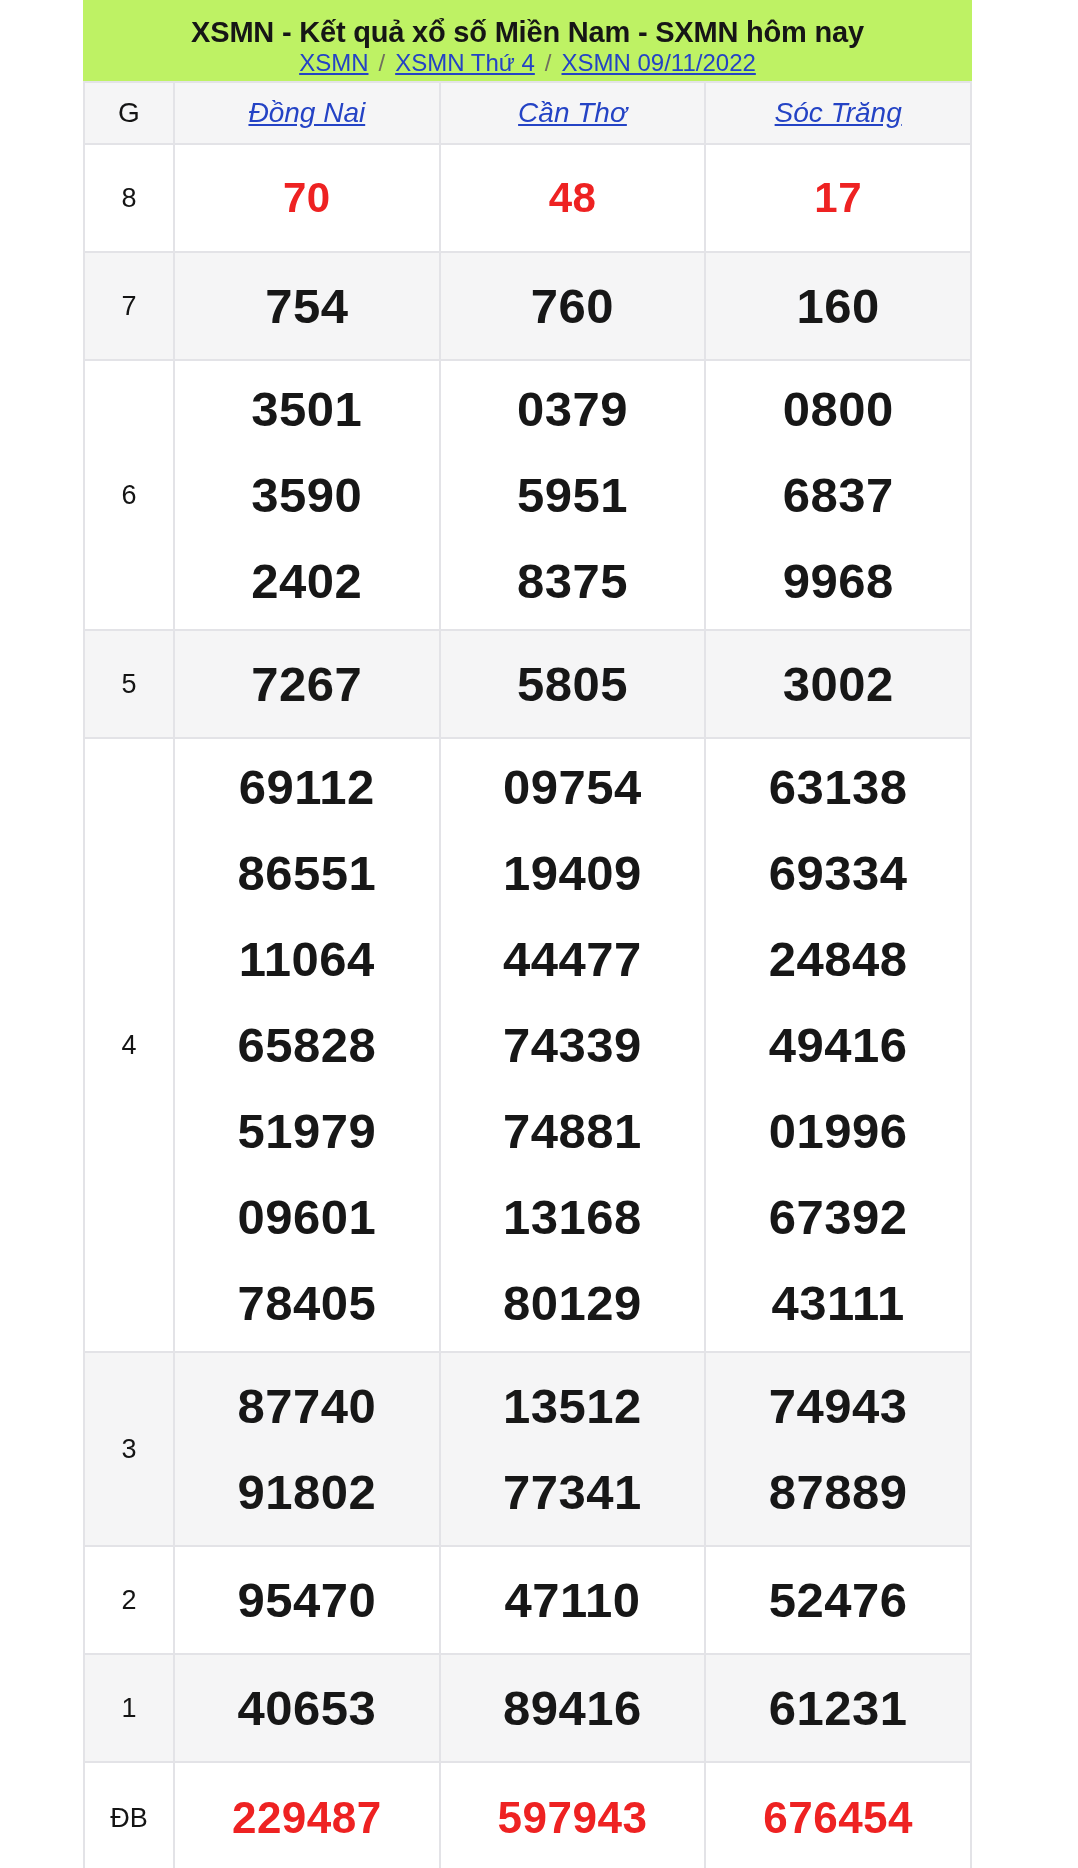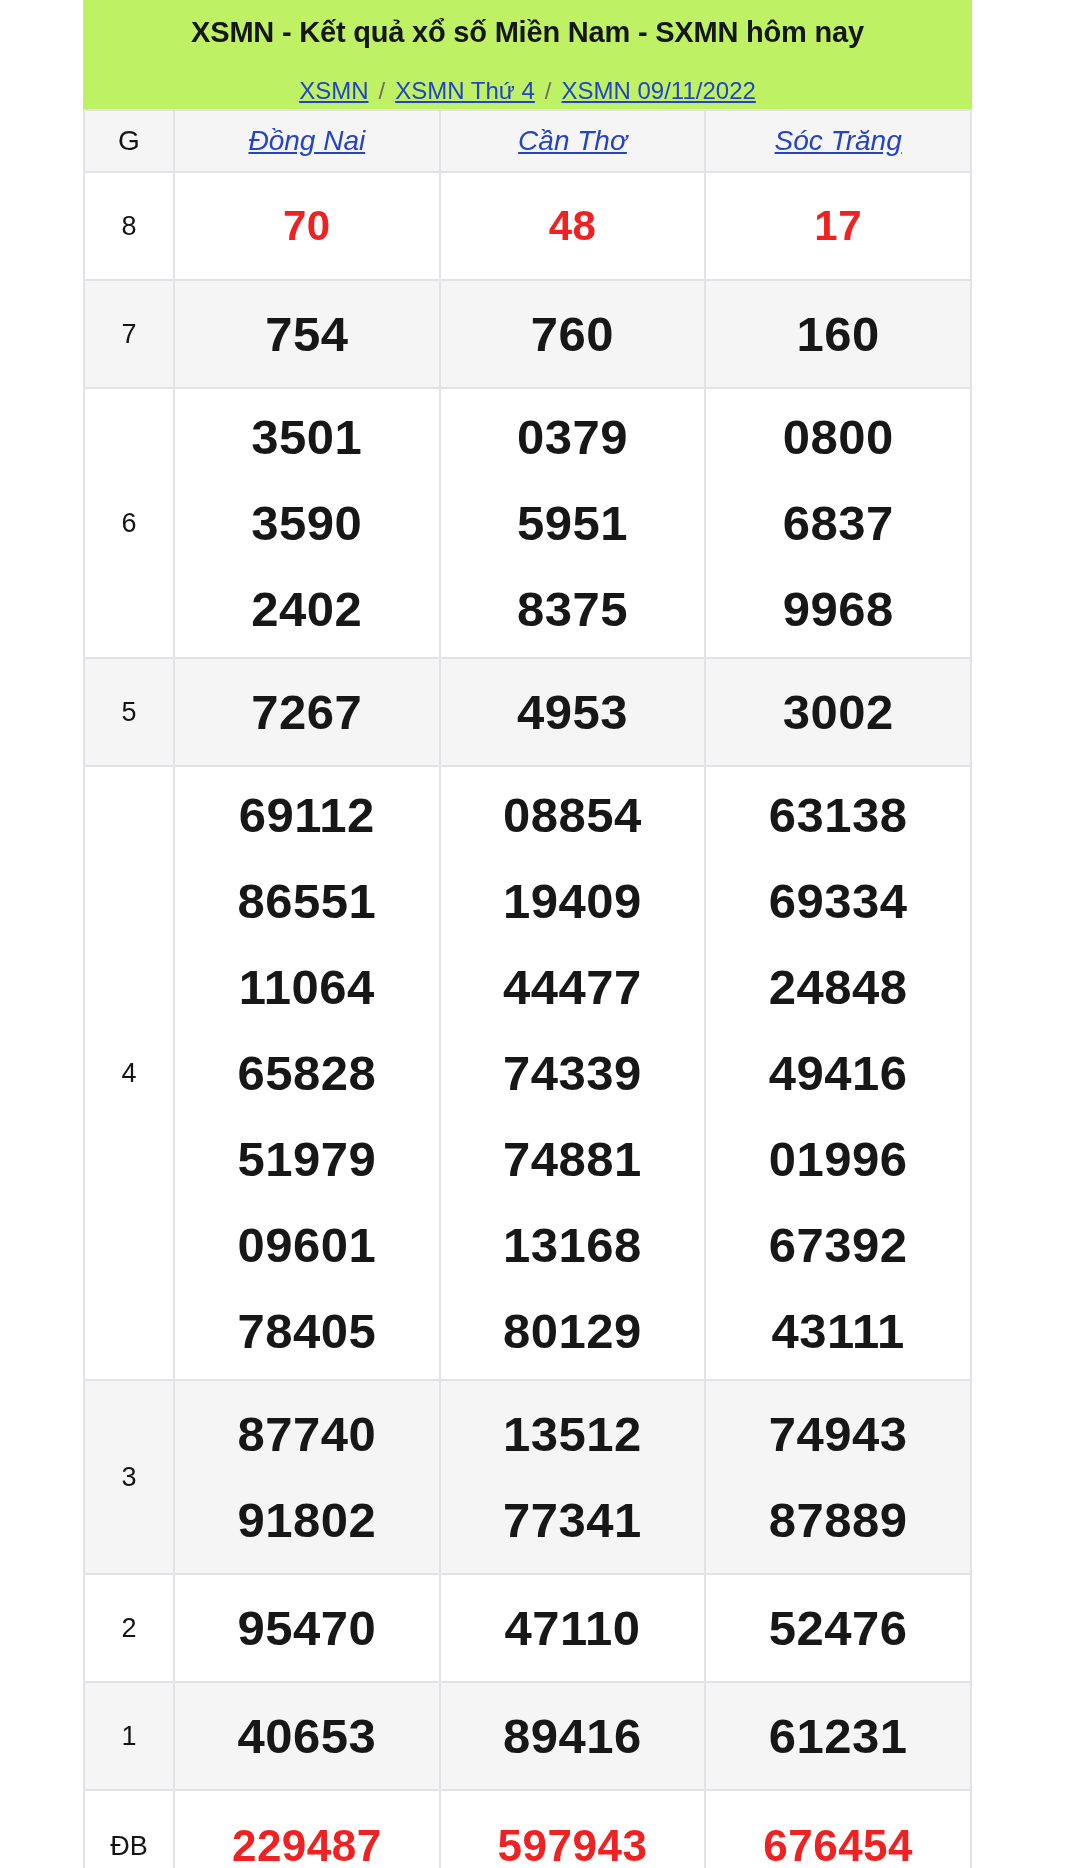--- a/index.html
+++ b/index.html
@@ -14,21 +14,21 @@
   .yellow-header{
     background:#bef264;
     padding:16px 0 4px 0;
     text-align:center;
   }
   .page-title{
     font-size:29px;font-weight:700;color:#161616;
     letter-spacing:-0.2px;
   }
   .breadcrumb{
-    margin-top:28px;font-size:24px;
+    margin-top:0;font-size:24px;
   }
   .breadcrumb a{
     color:#2443c5;text-decoration:underline;cursor:pointer;
   }
   .breadcrumb .sep{
     color:#6f6f5e;margin:0 10px;
   }
 
   
   table.results{
@@ -151,21 +151,21 @@
         </tr>
         <tr class="lines-1 alt">
           <td class="label-cell">5</td>
           <td>
             <div class="nums">
               <div class="num">7267</div>
             </div>
           </td>
           <td>
             <div class="nums">
-              <div class="num">4953</div>
+              <div class="num">5805</div>
             </div>
           </td>
           <td>
             <div class="nums">
               <div class="num">3002</div>
             </div>
           </td>
         </tr>
         <tr class="lines-7">
           <td class="label-cell">4</td>
@@ -175,21 +175,21 @@
               <div class="num">86551</div>
               <div class="num">11064</div>
               <div class="num">65828</div>
               <div class="num">51979</div>
               <div class="num">09601</div>
               <div class="num">78405</div>
             </div>
           </td>
           <td>
             <div class="nums">
-              <div class="num">08854</div>
+              <div class="num">09754</div>
               <div class="num">19409</div>
               <div class="num">44477</div>
               <div class="num">74339</div>
               <div class="num">74881</div>
               <div class="num">13168</div>
               <div class="num">80129</div>
             </div>
           </td>
           <td>
             <div class="nums">

